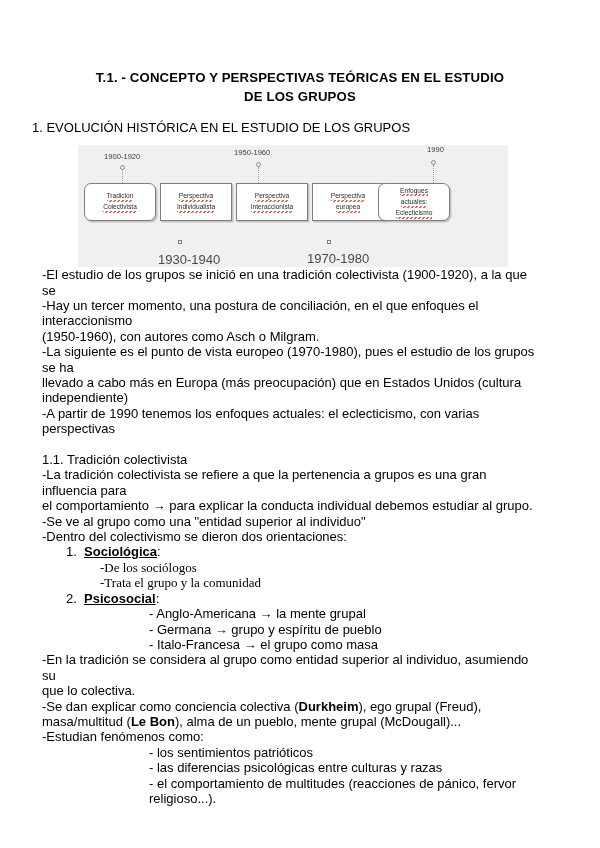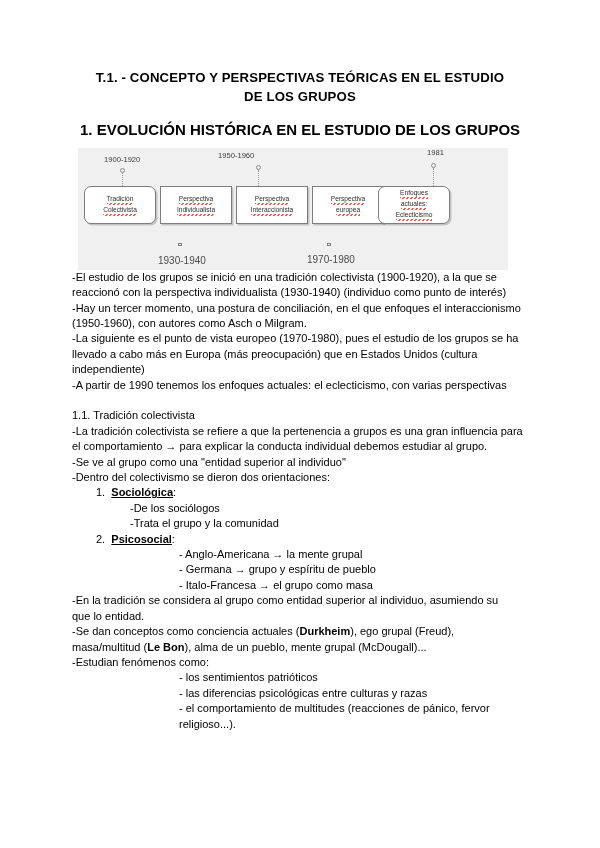--- a/index.html
+++ b/index.html
@@ -30,23 +30,23 @@
     font-size: 13.2px;
     font-weight: bold;
     line-height: 1.45;
     text-align: center;
     letter-spacing: 0.15px;
   }
 
   
   .section-heading {
     margin: 0;
-    padding: 14px 0 0 80px;
-    font-size: 15px;
-    font-weight: bold;
+    padding: 14px 0 0 32px;
+    font-size: 13px;
+    font-weight: normal;
     line-height: 1.3;
   }
 
   
   .diagram {
     position: relative;
     margin: 8px 0 0 78px;
     width: 430px;
     height: 122px;
     background: #f0f0f0;
@@ -110,62 +110,62 @@
   .tl-lower-marker {
     position: absolute;
     width: 4px;
     height: 3.5px;
     border: 1px solid #7c7c7c;
     background: #fafafa;
     box-sizing: border-box;
   }
   .tl-lower-date {
     position: absolute;
-    font-size: 10px;
+    font-size: 13px;
     color: #4a4a4a;
     white-space: nowrap;
     line-height: 1;
   }
 
   
   .body {
-    padding: 0 60px 0 72px;
-    font-size: 11px;
+    padding: 0 60px 0 42px;
+    font-size: 13px;
     line-height: 15.4px;
   }
   .body p {
     margin: 0;
   }
   .spacer { height: 15.4px; }
   .ind1 { padding-left: 46px; text-indent: -22px; }
-  .ind2 { padding-left: 58px; }
+  .ind2 { padding-left: 58px; font-family: Liberation Serif, serif; }
   .ind3 { padding-left: 107px; }
   .u { text-decoration: underline; font-weight: bold; }
   b { font-weight: bold; }
 </style>
 </head>
 <body>
 
 <div class="page">
 
   <h1 class="doc-title">T.1. - CONCEPTO Y PERSPECTIVAS TEÓRICAS EN EL ESTUDIO DE LOS GRUPOS</h1>
 
   <h2 class="section-heading">1. EVOLUCIÓN HISTÓRICA EN EL ESTUDIO DE LOS GRUPOS</h2>
 
   <div class="diagram">
 
     <div class="tl-date" style="left:26px; top:8px;">1900-1920</div>
     <div class="tl-marker" style="left:42px; top:20px;"></div>
     <div class="tl-stem" style="left:44px; top:25px; height:13px;"></div>
 
-    <div class="tl-date" style="left:140px; top:4px;">1950-1960</div>
+    <div class="tl-date" style="left:156px; top:4px;">1950-1960</div>
     <div class="tl-marker" style="left:178px; top:17px;"></div>
     <div class="tl-stem" style="left:180px; top:22px; height:16px;"></div>
 
-    <div class="tl-date" style="left:349px; top:1px;">1981</div>
+    <div class="tl-date" style="left:349px; top:1px;">1990</div>
     <div class="tl-marker" style="left:353px; top:15px;"></div>
     <div class="tl-stem" style="left:355px; top:20px; height:18px;"></div>
 
     <div class="tl-boxrow">
       <div class="tl-box rounded">
         <span class="tl-line sq">Tradición</span>
         <span class="tl-line sq">Colectivista</span>
       </div>
       <div class="tl-box">
         <span class="tl-line sq">Perspectiva</span>
@@ -190,21 +190,20 @@
     <div class="tl-lower-date" style="left:80px; top:108px;">1930-1940</div>
 
     <div class="tl-lower-marker" style="left:249px; top:95px;"></div>
     <div class="tl-lower-date" style="left:229px; top:107px;">1970-1980</div>
 
   </div>
 
   <div class="body">
 
     <p>-El estudio de los grupos se inició en una tradición colectivista (1900-1920), a la que se</p>
-    <p>reaccionó con la perspectiva individualista (1930-1940) (individuo como punto de interés)</p>
     <p>-Hay un tercer momento, una postura de conciliación, en el que enfoques el interaccionismo</p>
     <p>(1950-1960), con autores como Asch o Milgram.</p>
     <p>-La siguiente es el punto de vista europeo (1970-1980), pues el estudio de los grupos se ha</p>
     <p>llevado a cabo más en Europa (más preocupación) que en Estados Unidos (cultura</p>
     <p>independiente)</p>
     <p>-A partir de 1990 tenemos los enfoques actuales: el eclecticismo, con varias perspectivas</p>
 
     <div class="spacer"></div>
 
     <p>1.1. Tradición colectivista</p>
@@ -216,23 +215,23 @@
     <p class="ind1"><span>1.</span>&nbsp;&nbsp;<span class="u">Sociológica</span><span>:</span></p>
     <p class="ind2">-De los sociólogos</p>
     <p class="ind2">-Trata el grupo y la comunidad</p>
 
     <p class="ind1"><span>2.</span>&nbsp;&nbsp;<span class="u">Psicosocial</span><span>:</span></p>
     <p class="ind3">- Anglo-Americana → la mente grupal</p>
     <p class="ind3">- Germana → grupo y espíritu de pueblo</p>
     <p class="ind3">- Italo-Francesa → el grupo como masa</p>
 
     <p>-En la tradición se considera al grupo como entidad superior al individuo, asumiendo su</p>
-    <p>que lo entidad.</p>
-
-    <p><span>-Se dan conceptos como conciencia actuales (</span><b>Durkheim</b><span>), ego grupal (Freud),</span></p>
+    <p>que lo colectiva.</p>
+
+    <p><span>-Se dan explicar como conciencia colectiva (</span><b>Durkheim</b><span>), ego grupal (Freud),</span></p>
     <p><span>masa/multitud (</span><b>Le Bon</b><span>), alma de un pueblo, mente grupal (McDougall)...</span></p>
 
     <p>-Estudian fenómenos como:</p>
     <p class="ind3">- los sentimientos patrióticos</p>
     <p class="ind3">- las diferencias psicológicas entre culturas y razas</p>
     <p class="ind3">- el comportamiento de multitudes (reacciones de pánico, fervor religioso...).</p>
 
   </div>
 
 </div>

